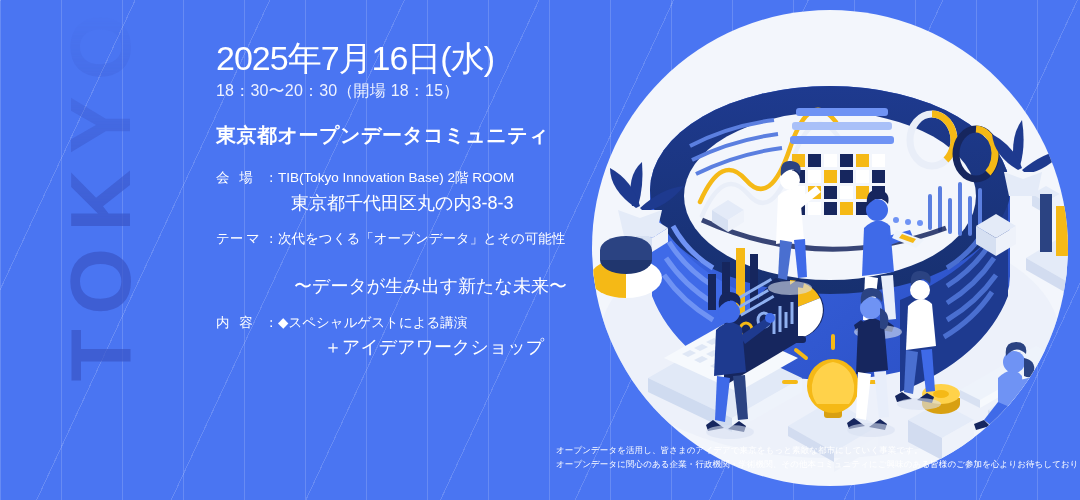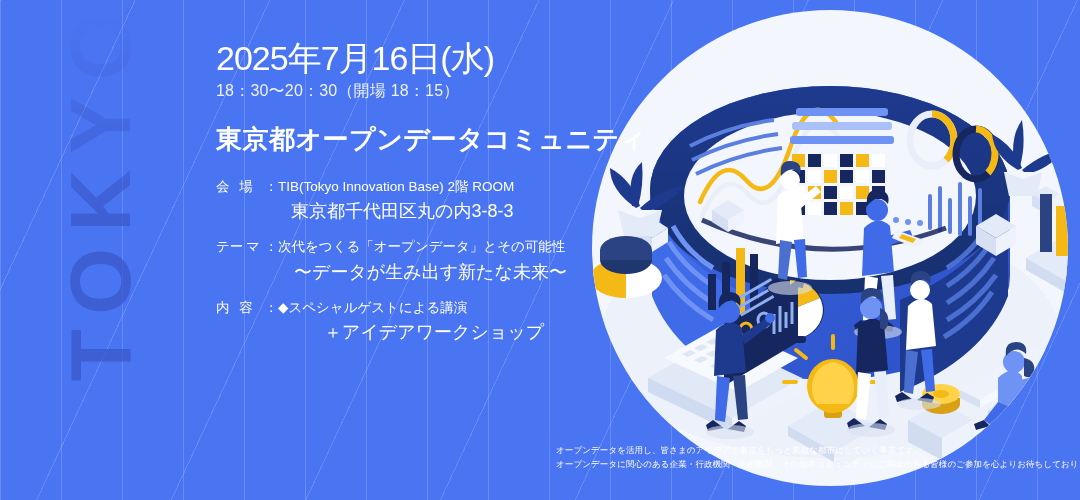--- a/index.html
+++ b/index.html
@@ -75,21 +75,21 @@
     font-size:41px;
     font-weight:700;
     color:#ffffff;
     letter-spacing:2.5px;
     line-height:1.32;
   }
   .bigtitle div { white-space:nowrap; }
 
   .subtitle {
     margin-top:20px;
-    font-size:26px;
+    font-size:20px;
     font-weight:700;
     color:#ffffff;
     line-height:1.38;
     letter-spacing:.5px;
   }
   .subtitle div { white-space:nowrap; }
 
   .details { margin-top:18px; }
 
   .detail-row {
@@ -108,21 +108,21 @@
     justify-content:space-between;
   }
   .dl .colon { margin-left:2px; }
   .dv { flex:1; }
 
   .sub-row { padding-left:62px; font-size:18px; color:#fff; line-height:1.58;
              white-space:nowrap; }
   .sub-row.indent-a { padding-left:75px; }
   .sub-row.indent-b { padding-left:78px; }
   .sub-row.indent-c { padding-left:108px; }
-  .sub-row.center-tilde { padding-left:78px; }
+  .sub-row.center-tilde { padding-left:78px;margin-top:23px; }
 
   
   .footer-note {
     position:absolute;
     left:556px; bottom:28px;
     z-index:5;
     font-size:8.5px;
     color:#ffffff;
     line-height:1.62;
     letter-spacing:.1px;

